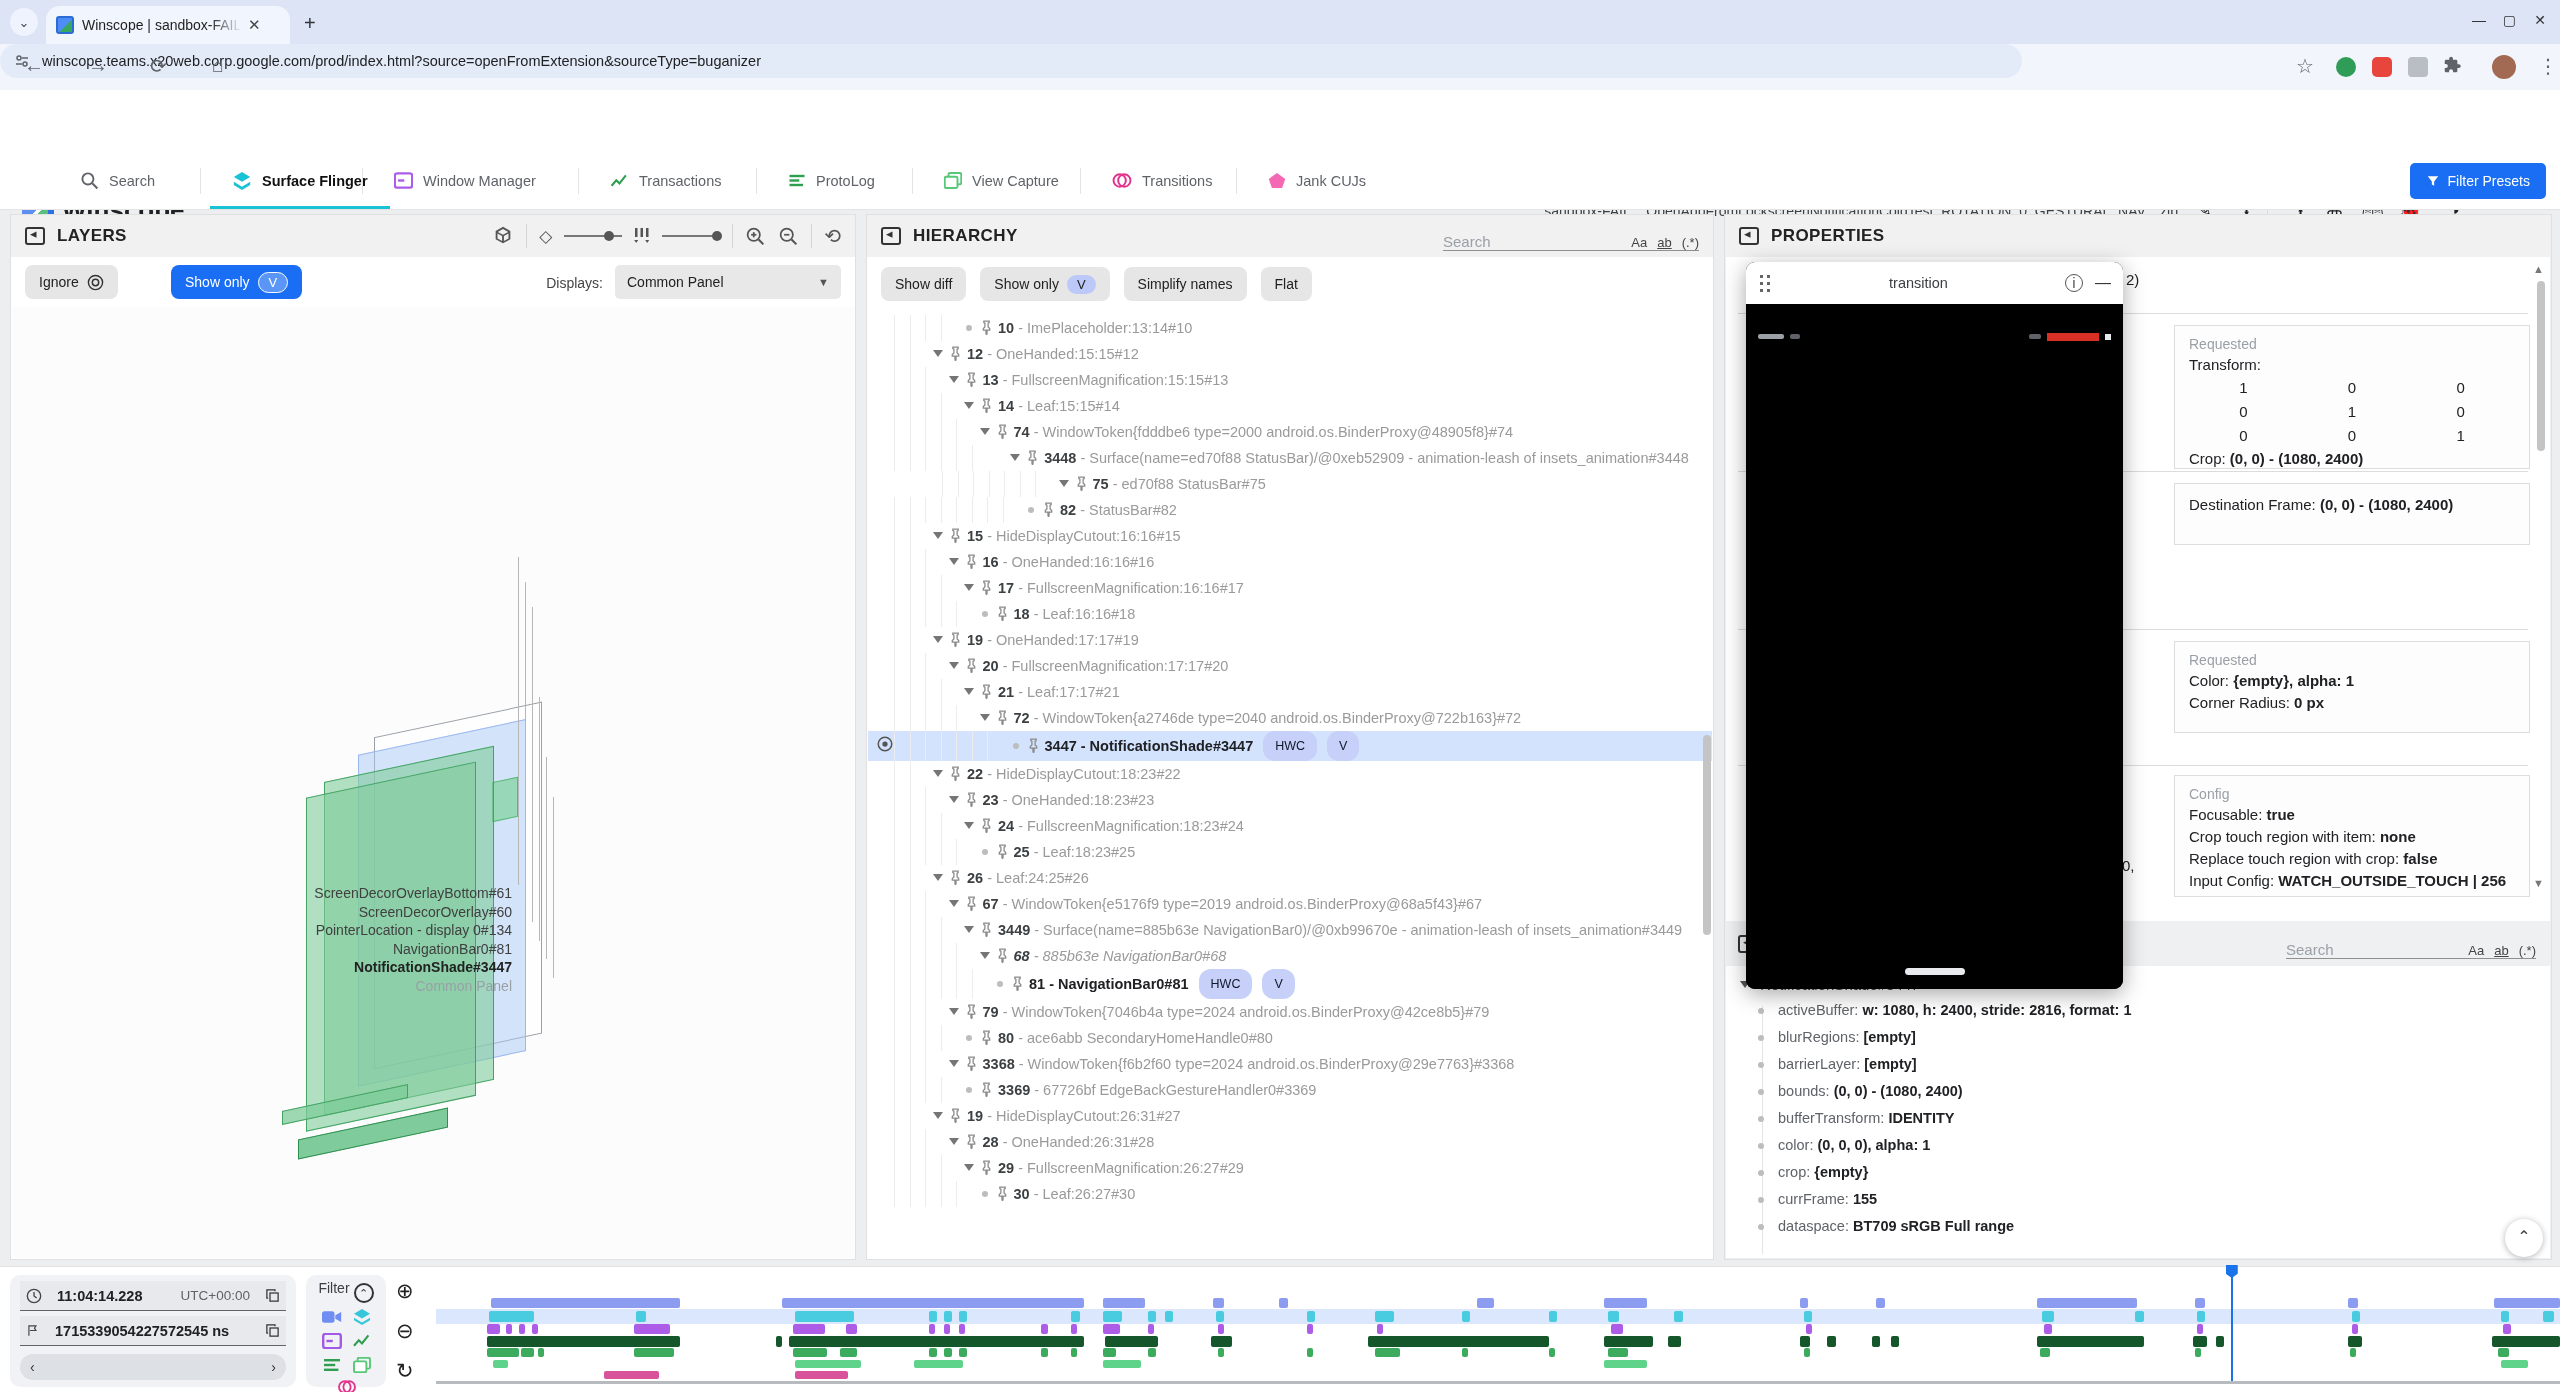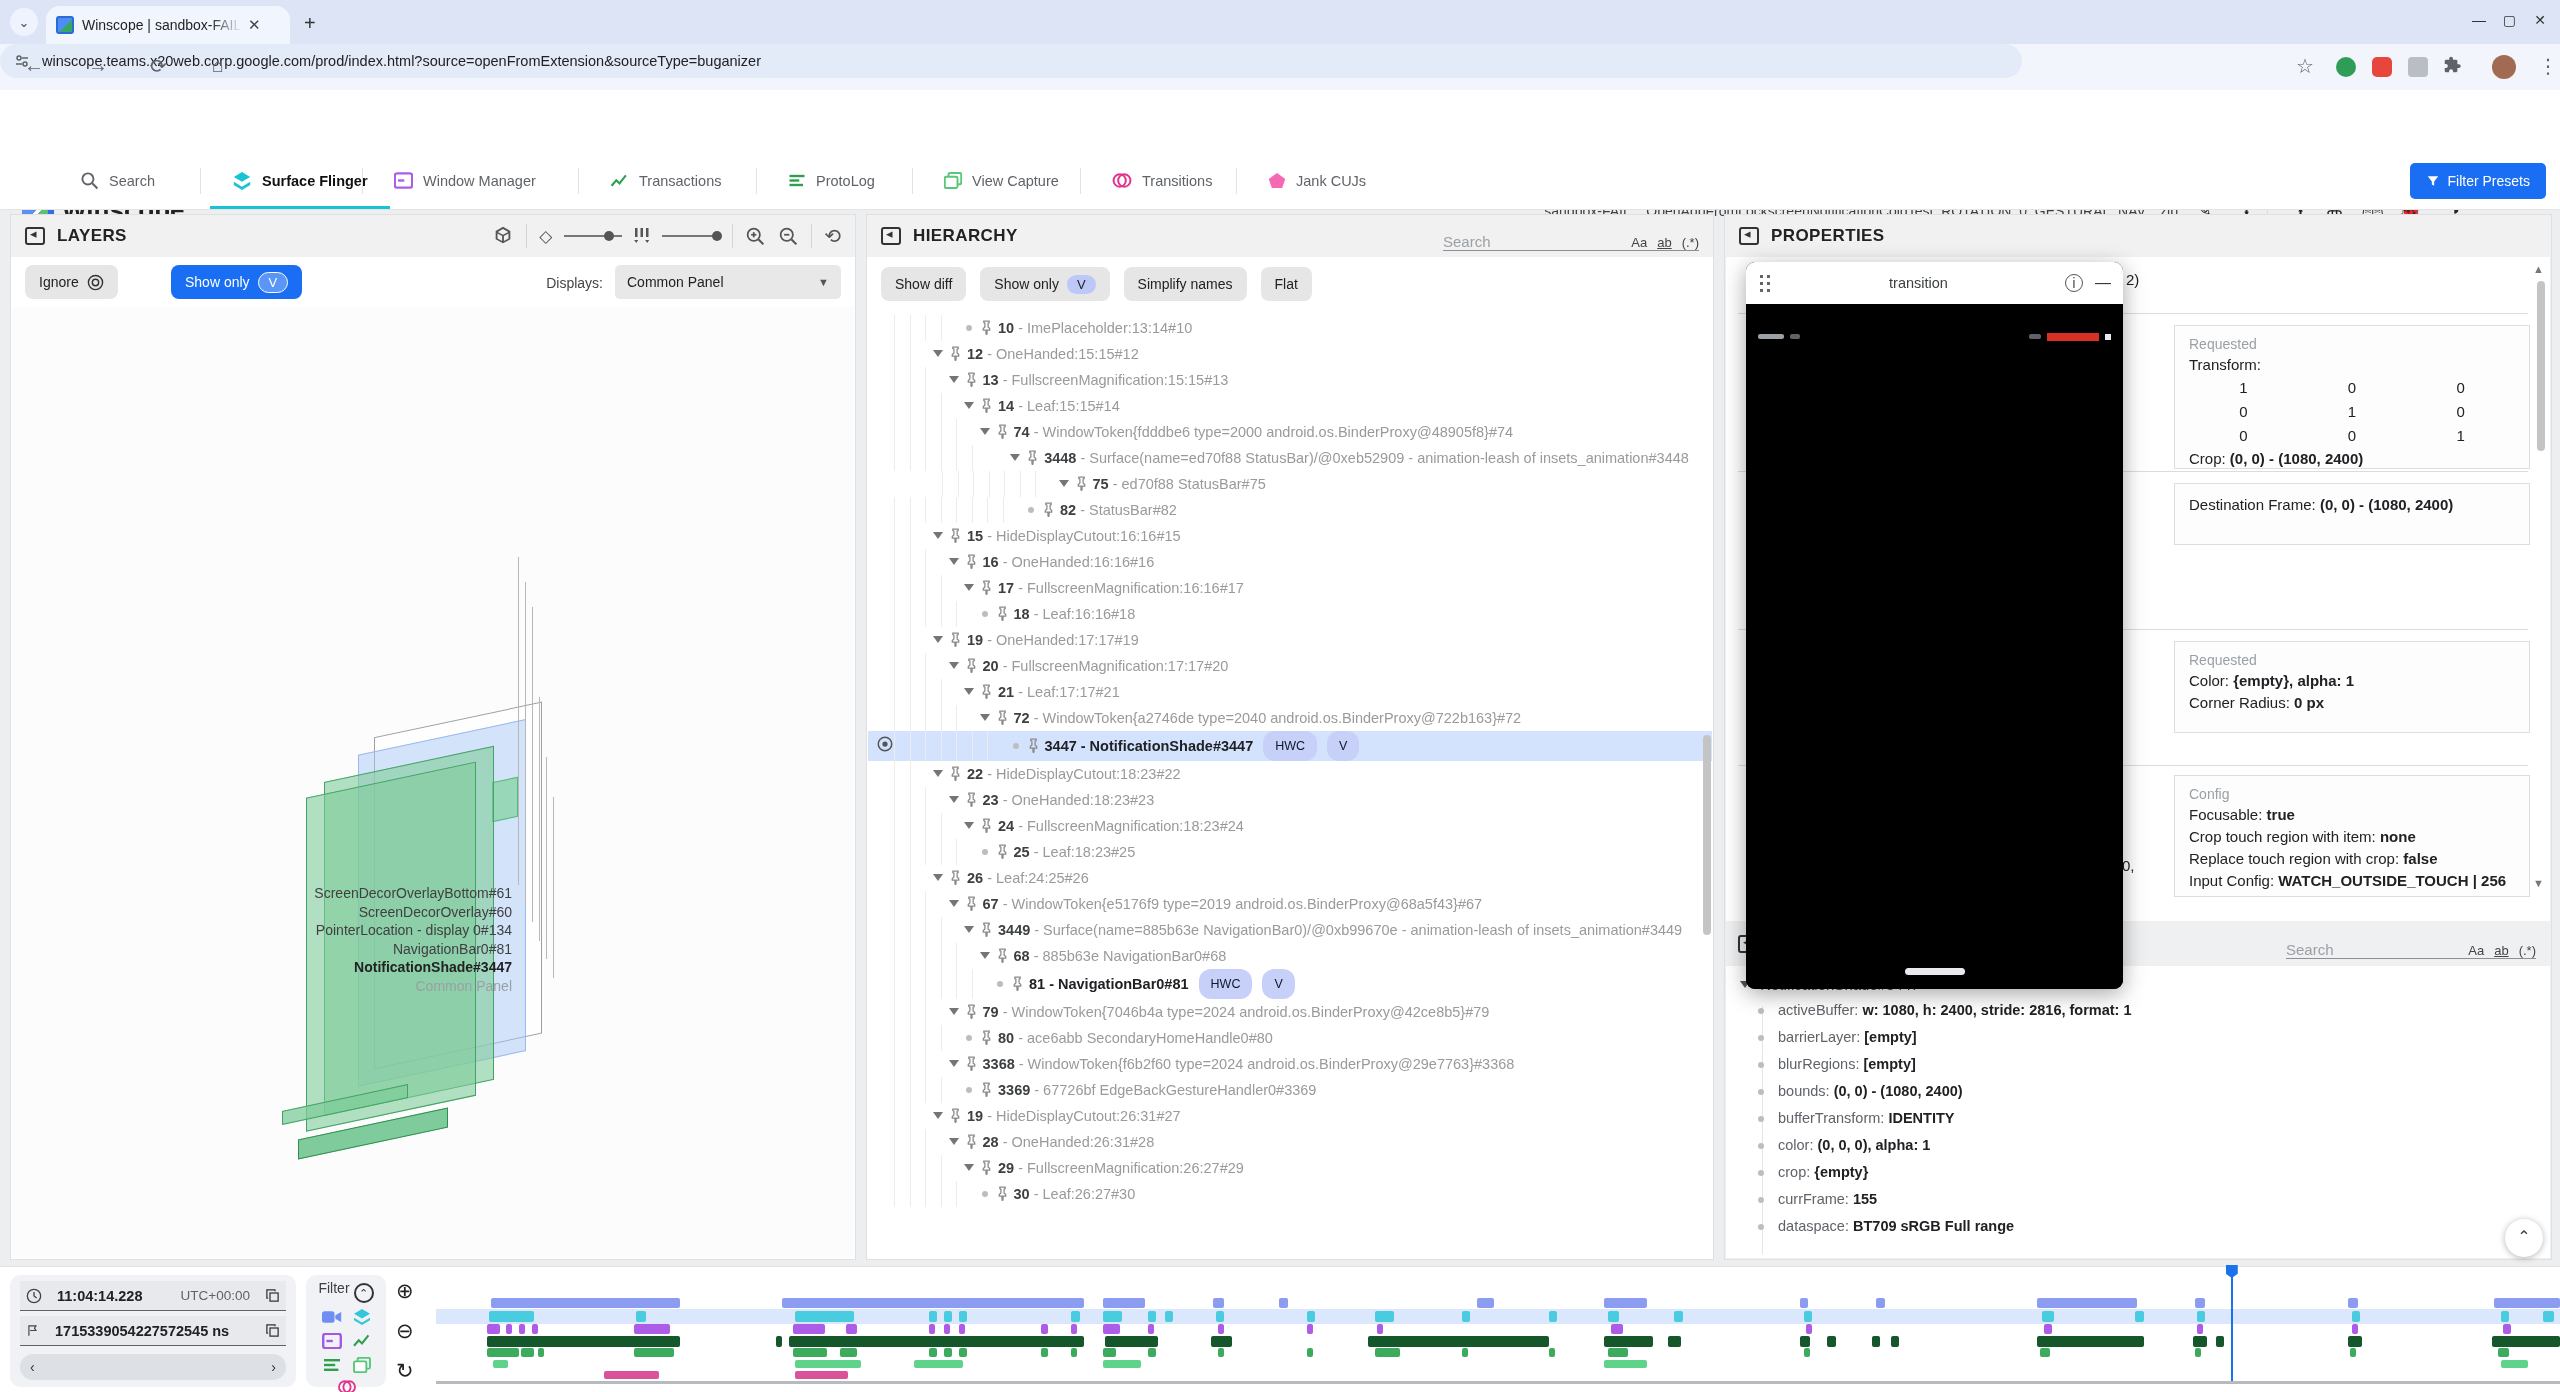--- a/index.html
+++ b/index.html
@@ -465,21 +465,21 @@
           </svg><b>25</b><span>- Leaf:18:23#25</span></div>
         <div class="hrow" style="padding-left: 65px;"><i class="g" style="left:26px"></i><i class="g" style="left:41.5px"></i><span class="tri"></span><svg class="pin" viewBox="0 0 24 28">
             <path d="M7 2h10v3l-2 1v7l3 3v3h-5v6l-1 3-1-3v-6H6v-3l3-3V6L7 5V2z" fill="none" stroke="#8a8a8a" stroke-width="2.4"></path>
           </svg><b>26</b><span>- Leaf:24:25#26</span></div>
         <div class="hrow" style="padding-left: 80.5px;"><i class="g" style="left:26px"></i><i class="g" style="left:41.5px"></i><i class="g" style="left:57px"></i><span class="tri"></span><svg class="pin" viewBox="0 0 24 28">
             <path d="M7 2h10v3l-2 1v7l3 3v3h-5v6l-1 3-1-3v-6H6v-3l3-3V6L7 5V2z" fill="none" stroke="#8a8a8a" stroke-width="2.4"></path>
           </svg><b>67</b><span>- WindowToken{e5176f9 type=2019 android.os.BinderProxy@68a5f43}#67</span></div>
         <div class="hrow" style="padding-left: 96px;"><i class="g" style="left:26px"></i><i class="g" style="left:41.5px"></i><i class="g" style="left:57px"></i><i class="g" style="left:72.5px"></i><span class="tri"></span><svg class="pin" viewBox="0 0 24 28">
             <path d="M7 2h10v3l-2 1v7l3 3v3h-5v6l-1 3-1-3v-6H6v-3l3-3V6L7 5V2z" fill="none" stroke="#8a8a8a" stroke-width="2.4"></path>
           </svg><b>3449</b><span>- Surface(name=885b63e NavigationBar0)/@0xb99670e - animation-leash of insets_animation#3449</span></div>
-        <div class="hrow" style="padding-left: 111.5px;"><i class="g" style="left:26px"></i><i class="g" style="left:41.5px"></i><i class="g" style="left:57px"></i><i class="g" style="left:72.5px"></i><i class="g" style="left:88px"></i><span class="tri"></span><svg class="pin" viewBox="0 0 24 28">
+        <div class="hrow" style="padding-left: 111.5px; font-style: italic;"><i class="g" style="left:26px"></i><i class="g" style="left:41.5px"></i><i class="g" style="left:57px"></i><i class="g" style="left:72.5px"></i><i class="g" style="left:88px"></i><span class="tri"></span><svg class="pin" viewBox="0 0 24 28">
             <path d="M7 2h10v3l-2 1v7l3 3v3h-5v6l-1 3-1-3v-6H6v-3l3-3V6L7 5V2z" fill="none" stroke="#8a8a8a" stroke-width="2.4"></path>
           </svg><b>68</b><span>- 885b63e NavigationBar0#68</span></div>
         <div class="hrow boldrow" style="padding-left: 127px;"><i class="g" style="left:26px"></i><i class="g" style="left:41.5px"></i><i class="g" style="left:57px"></i><i class="g" style="left:72.5px"></i><i class="g" style="left:88px"></i><i class="g" style="left:103.5px"></i><span class="dot"></span><svg class="pin" viewBox="0 0 24 28">
             <path d="M7 2h10v3l-2 1v7l3 3v3h-5v6l-1 3-1-3v-6H6v-3l3-3V6L7 5V2z" fill="none" stroke="#8a8a8a" stroke-width="2.4"></path>
           </svg><b>81</b><span>- NavigationBar0#81</span><span class="hchip">HWC</span><span class="hchip">V</span></div>
         <div class="hrow" style="padding-left: 80.5px;"><i class="g" style="left:26px"></i><i class="g" style="left:41.5px"></i><i class="g" style="left:57px"></i><span class="tri"></span><svg class="pin" viewBox="0 0 24 28">
             <path d="M7 2h10v3l-2 1v7l3 3v3h-5v6l-1 3-1-3v-6H6v-3l3-3V6L7 5V2z" fill="none" stroke="#8a8a8a" stroke-width="2.4"></path>
           </svg><b>79</b><span>- WindowToken{7046b4a type=2024 android.os.BinderProxy@42ce8b5}#79</span></div>
         <div class="hrow" style="padding-left: 96px;"><i class="g" style="left:26px"></i><i class="g" style="left:41.5px"></i><i class="g" style="left:57px"></i><i class="g" style="left:72.5px"></i><span class="dot"></span><svg class="pin" viewBox="0 0 24 28">
             <path d="M7 2h10v3l-2 1v7l3 3v3h-5v6l-1 3-1-3v-6H6v-3l3-3V6L7 5V2z" fill="none" stroke="#8a8a8a" stroke-width="2.4"></path>
@@ -574,22 +574,22 @@
     </div>
 
     <div id="props-lower">
       <div id="ptree-root">
         <span class="tri" style="border-top-color:#555;"></span>
         <span>NotificationShade#3447</span>
       </div>
       <div id="ptree-guide"></div>
       <div id="plist">
           <div class="prow"><span class="pd"></span><span>activeBuffer:</span> <b>w: 1080, h: 2400, stride: 2816, format: 1</b></div>
+          <div class="prow"><span class="pd"></span><span>blurRegions:</span> <b>[empty]</b></div>
           <div class="prow"><span class="pd"></span><span>barrierLayer:</span> <b>[empty]</b></div>
-          <div class="prow"><span class="pd"></span><span>blurRegions:</span> <b>[empty]</b></div>
           <div class="prow"><span class="pd"></span><span>bounds:</span> <b>(0, 0) - (1080, 2400)</b></div>
           <div class="prow"><span class="pd"></span><span>bufferTransform:</span> <b>IDENTITY</b></div>
           <div class="prow"><span class="pd"></span><span>color:</span> <b>(0, 0, 0), alpha: 1</b></div>
           <div class="prow"><span class="pd"></span><span>crop:</span> <b>{empty}</b></div>
           <div class="prow"><span class="pd"></span><span>currFrame:</span> <b>155</b></div>
           <div class="prow"><span class="pd"></span><span>dataspace:</span> <b>BT709 sRGB Full range</b></div>
         </div>
     </div>
 
     <div id="float-win" class="abs">

